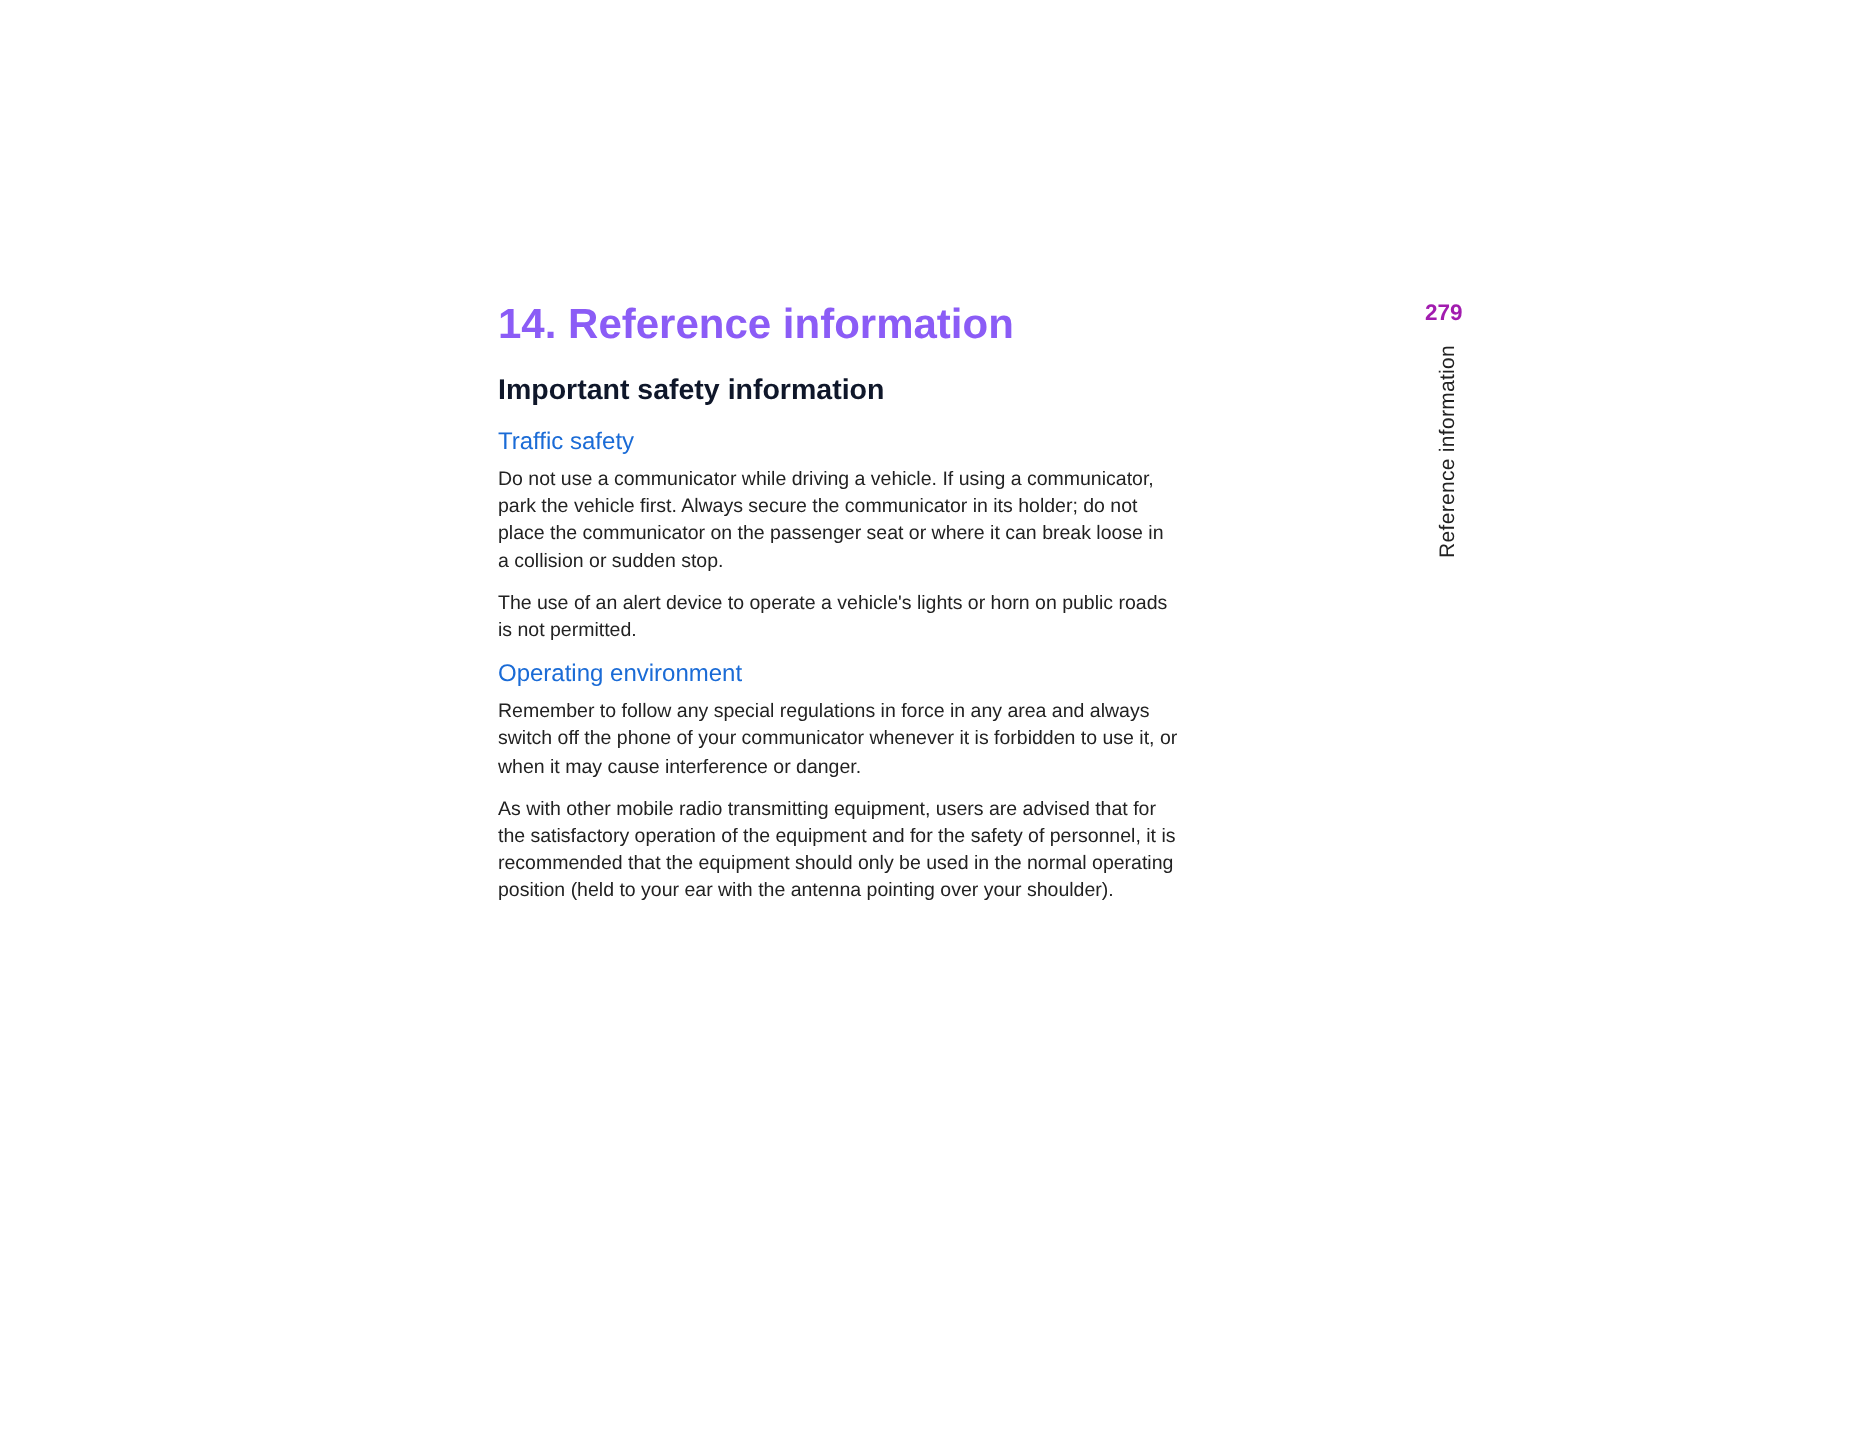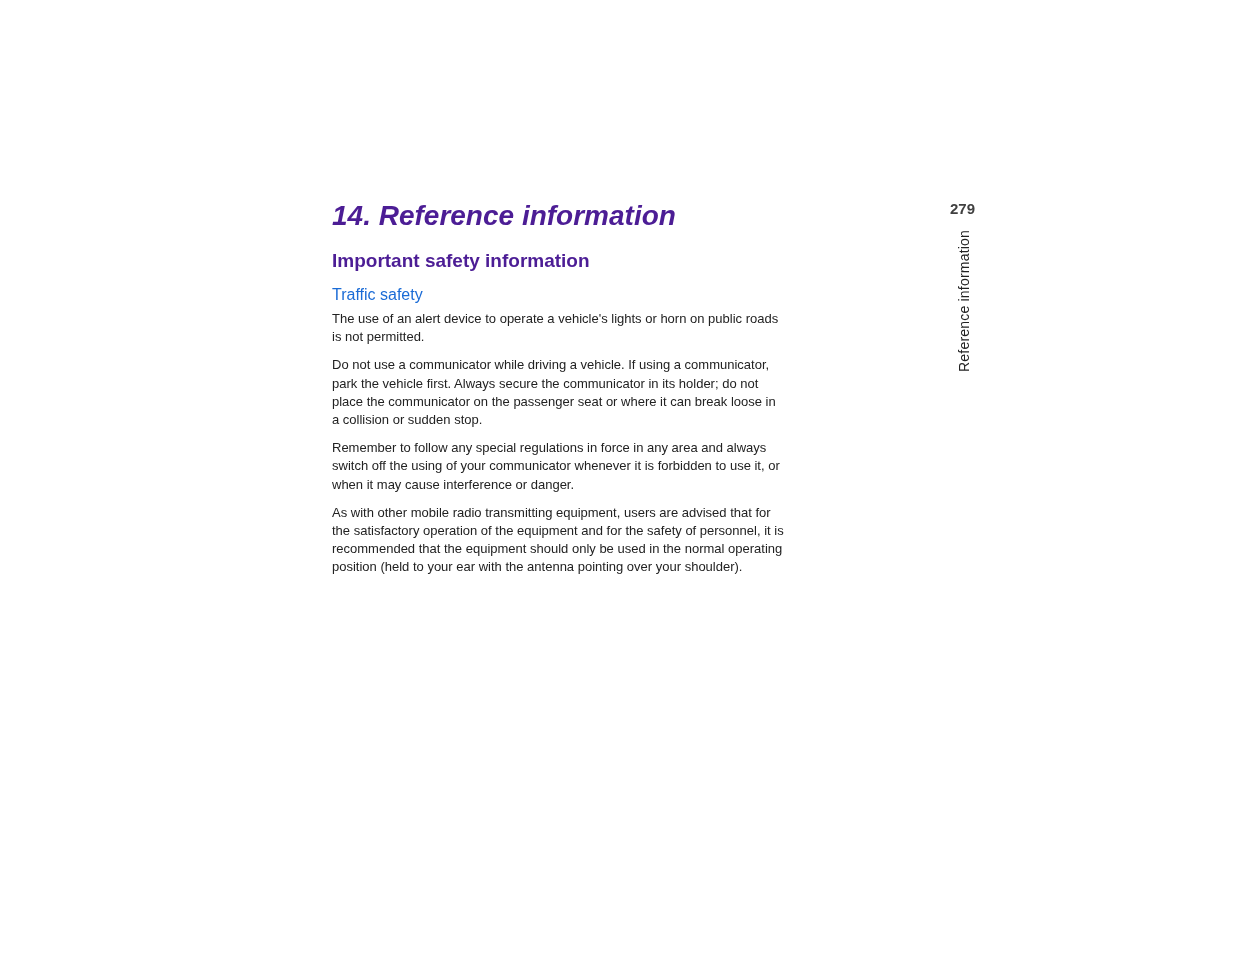--- a/index.html
+++ b/index.html
@@ -13,29 +13,28 @@
   }
   .page {
     position: absolute;
     left: 332px;
     top: 200px;
     width: 640px;
   }
   .chapter-title {
     font-size: 28px;
     font-weight: 700;
-    color: #4c1d95;
+    color: #8b5cf6;
     margin-bottom: 18px;
     letter-spacing: 0;
-    font-style: italic;
   }
   .section-title {
     font-size: 19px;
     font-weight: 700;
-    color: #4c1d95;
+    color: #0f172a;
     margin-bottom: 14px;
   }
   .subsection-title {
     font-size: 16px;
     font-weight: 400;
     color: #1a6bd6;
     margin-top: 12px;
     margin-bottom: 6px;
   }
   .body-text {
@@ -44,21 +43,21 @@
     color: #222;
     max-width: 454px;
     margin-bottom: 10px;
   }
   .page-number {
     position: absolute;
     left: 950px;
     top: 200px;
     font-size: 15px;
     font-weight: 700;
-    color: #404040;
+    color: #a21caf;
   }
   .side-label {
     position: absolute;
     left: 956px;
     top: 230px;
     writing-mode: vertical-rl;
     transform: rotate(180deg);
     font-size: 14px;
     color: #222;
     letter-spacing: 0.2px;
@@ -68,18 +67,19 @@
 <body>
 
 <div class="page-number">279</div>
 <div class="side-label">Reference information</div>
 
 <div class="page">
   <h1 class="chapter-title">14. Reference information</h1>
   <h2 class="section-title">Important safety information</h2>
 
   <h3 class="subsection-title">Traffic safety</h3>
+  <p class="body-text">Do not use a communicator while driving a vehicle. If using a communicator, park the vehicle first. Always secure the communicator in its holder; do not place the communicator on the passenger seat or where it can break loose in a collision or sudden stop.</p>
   <p class="body-text">The use of an alert device to operate a vehicle's lights or horn on public roads is not permitted.</p>
-  <p class="body-text">Do not use a communicator while driving a vehicle. If using a communicator, park the vehicle first. Always secure the communicator in its holder; do not place the communicator on the passenger seat or where it can break loose in a collision or sudden stop.</p>
 
-  <p class="body-text">Remember to follow any special regulations in force in any area and always switch off the using of your communicator whenever it is forbidden to use it, or when it may cause interference or danger.</p>
+  <h3 class="subsection-title">Operating environment</h3>
+  <p class="body-text">Remember to follow any special regulations in force in any area and always switch off the phone of your communicator whenever it is forbidden to use it, or when it may cause interference or danger.</p>
   <p class="body-text">As with other mobile radio transmitting equipment, users are advised that for the satisfactory operation of the equipment and for the safety of personnel, it is recommended that the equipment should only be used in the normal operating position (held to your ear with the antenna pointing over your shoulder).</p>
 </div>
 
 </body></html>

